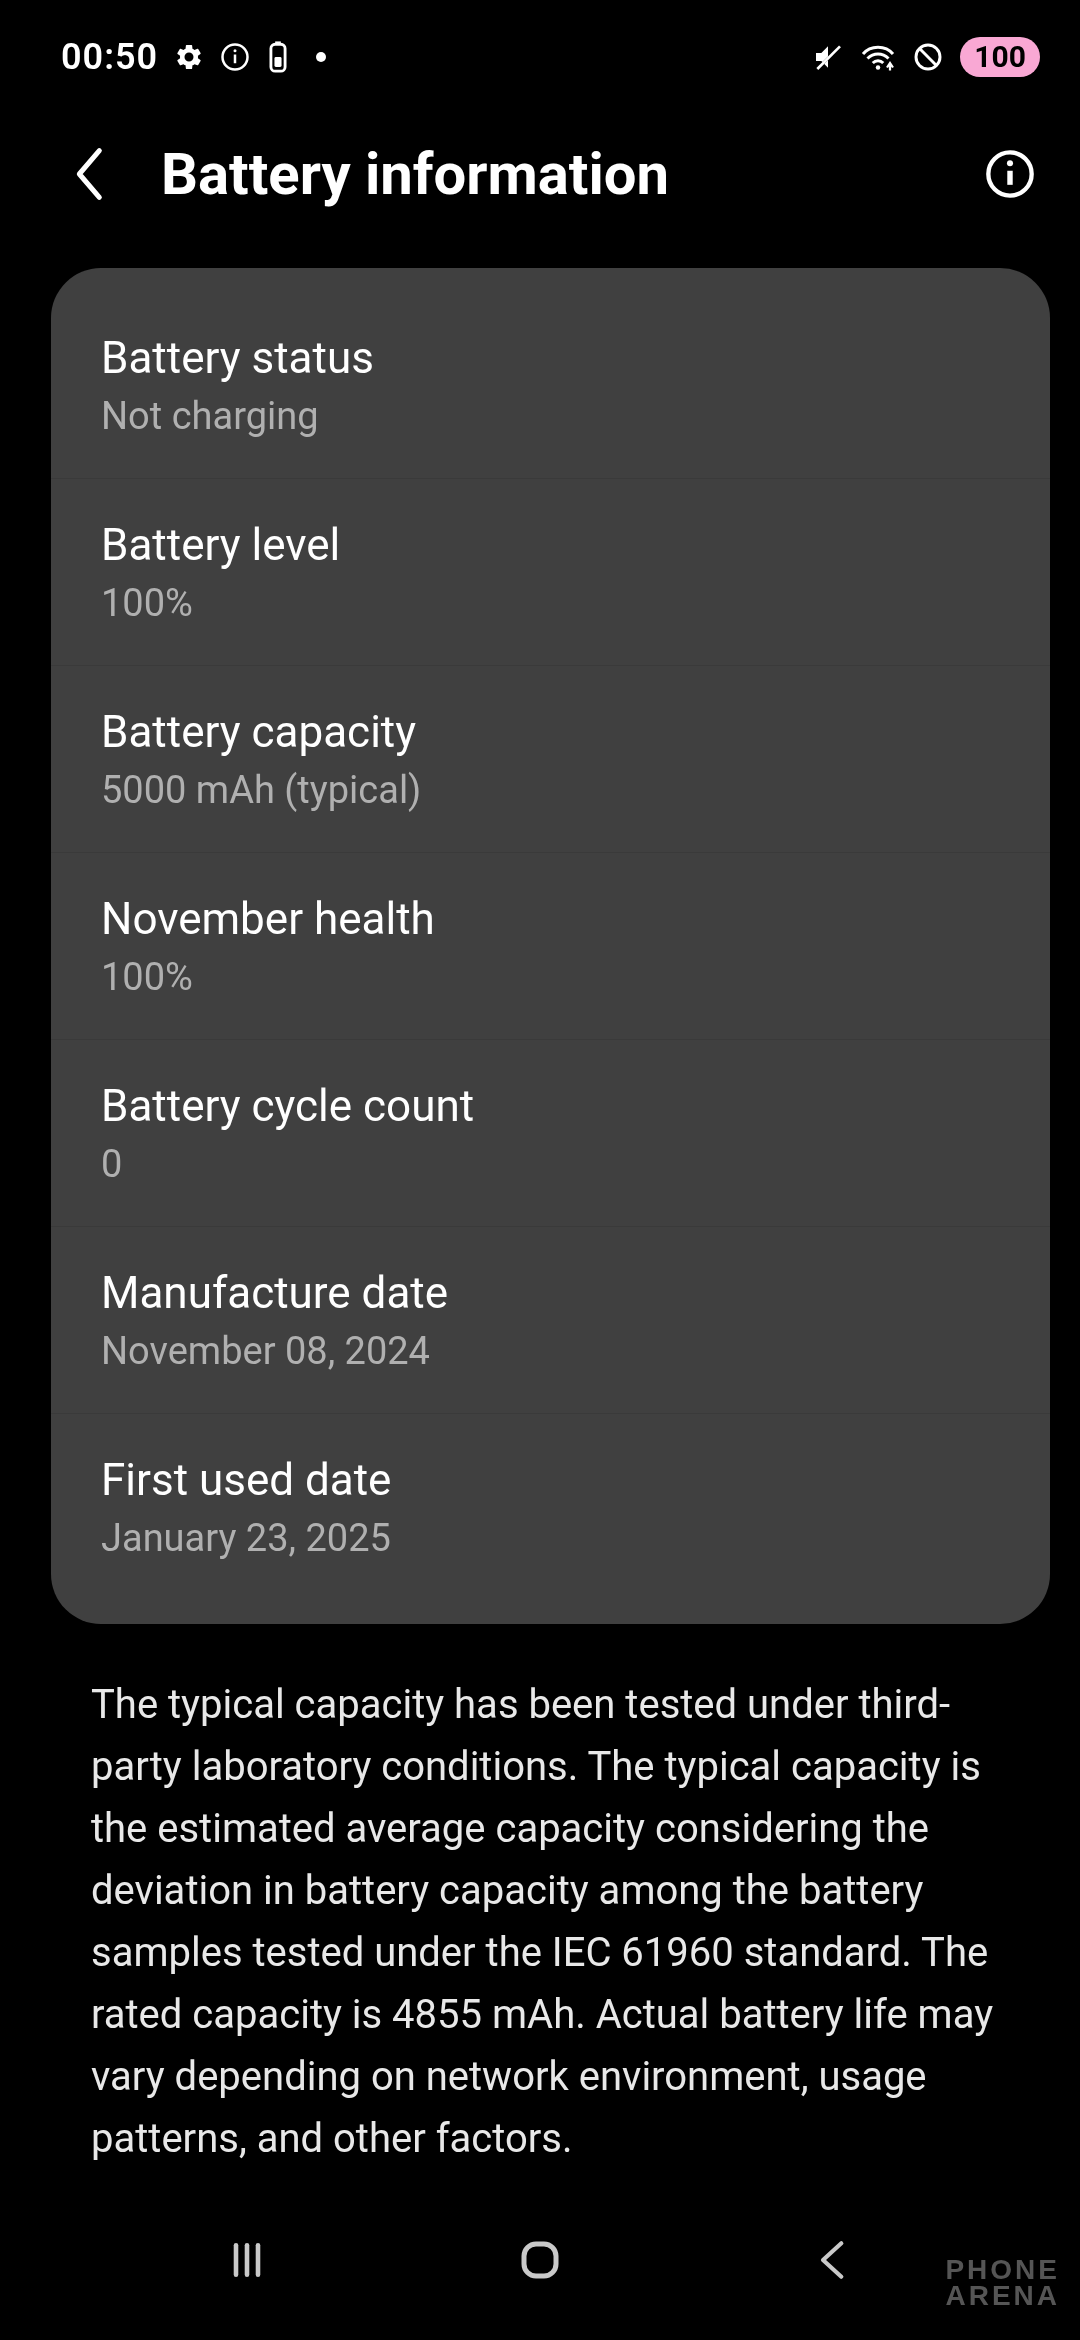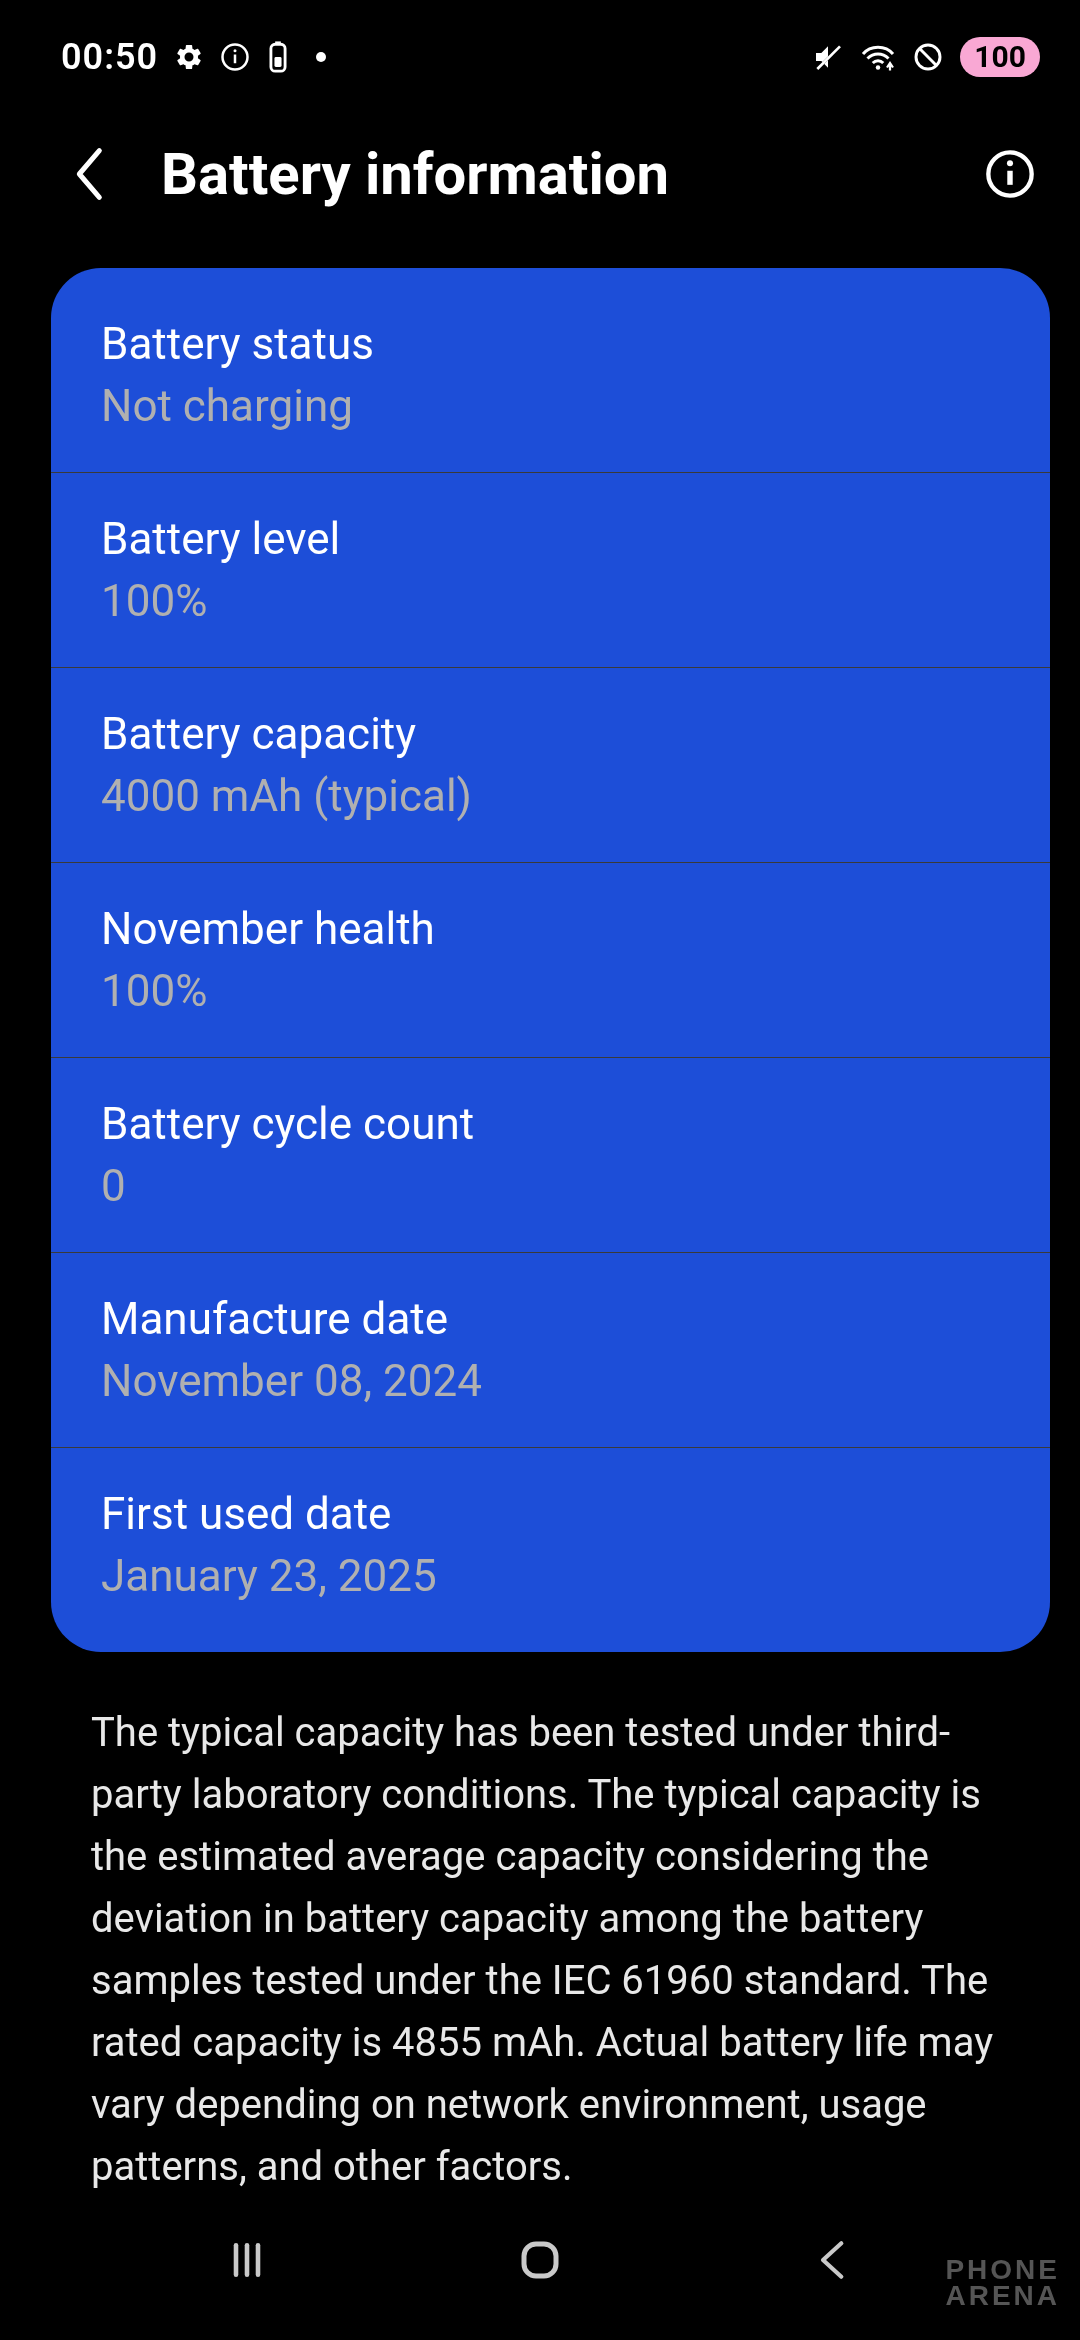--- a/index.html
+++ b/index.html
@@ -61,39 +61,39 @@
     }
     .back-arrow { width: 60px; display:flex; align-items:center; justify-content:center; }
     .page-title {
       flex: 1;
       font-size: 58px;
       font-weight: 700;
     }
     .info-button { width: 60px; display:flex; align-items:center; justify-content:center; }
     
     .card {
-      background: #1d4ed8;
+      background: #404040;
       margin: 30px 30px 0 30px;
       border-radius: 50px;
-      padding: 10px 0;
+      padding: 24px 0;
     }
     .row {
       padding: 40px 50px;
     }
     .row + .row {
       border-top: 1px solid #3a3a3a;
     }
     .row-label {
       font-size: 44px;
       font-weight: 400;
       color: #ffffff;
       margin-bottom: 10px;
     }
     .row-value {
-      font-size: 44px;
+      font-size: 38px;
       font-weight: 400;
       color: #b0b0b0;
     }
     
     .disclaimer {
       padding: 50px 70px 0 70px;
       font-size: 40px;
       line-height: 1.55;
       color: #e8e8e8;
       font-weight: 400;
@@ -207,21 +207,21 @@
     <div class="row">
       <div class="row-label">Battery status</div>
       <div class="row-value">Not charging</div>
     </div>
     <div class="row">
       <div class="row-label">Battery level</div>
       <div class="row-value">100%</div>
     </div>
     <div class="row">
       <div class="row-label">Battery capacity</div>
-      <div class="row-value">4000 mAh (typical)</div>
+      <div class="row-value">5000 mAh (typical)</div>
     </div>
     <div class="row">
       <div class="row-label">November health</div>
       <div class="row-value">100%</div>
     </div>
     <div class="row">
       <div class="row-label">Battery cycle count</div>
       <div class="row-value">0</div>
     </div>
     <div class="row">

